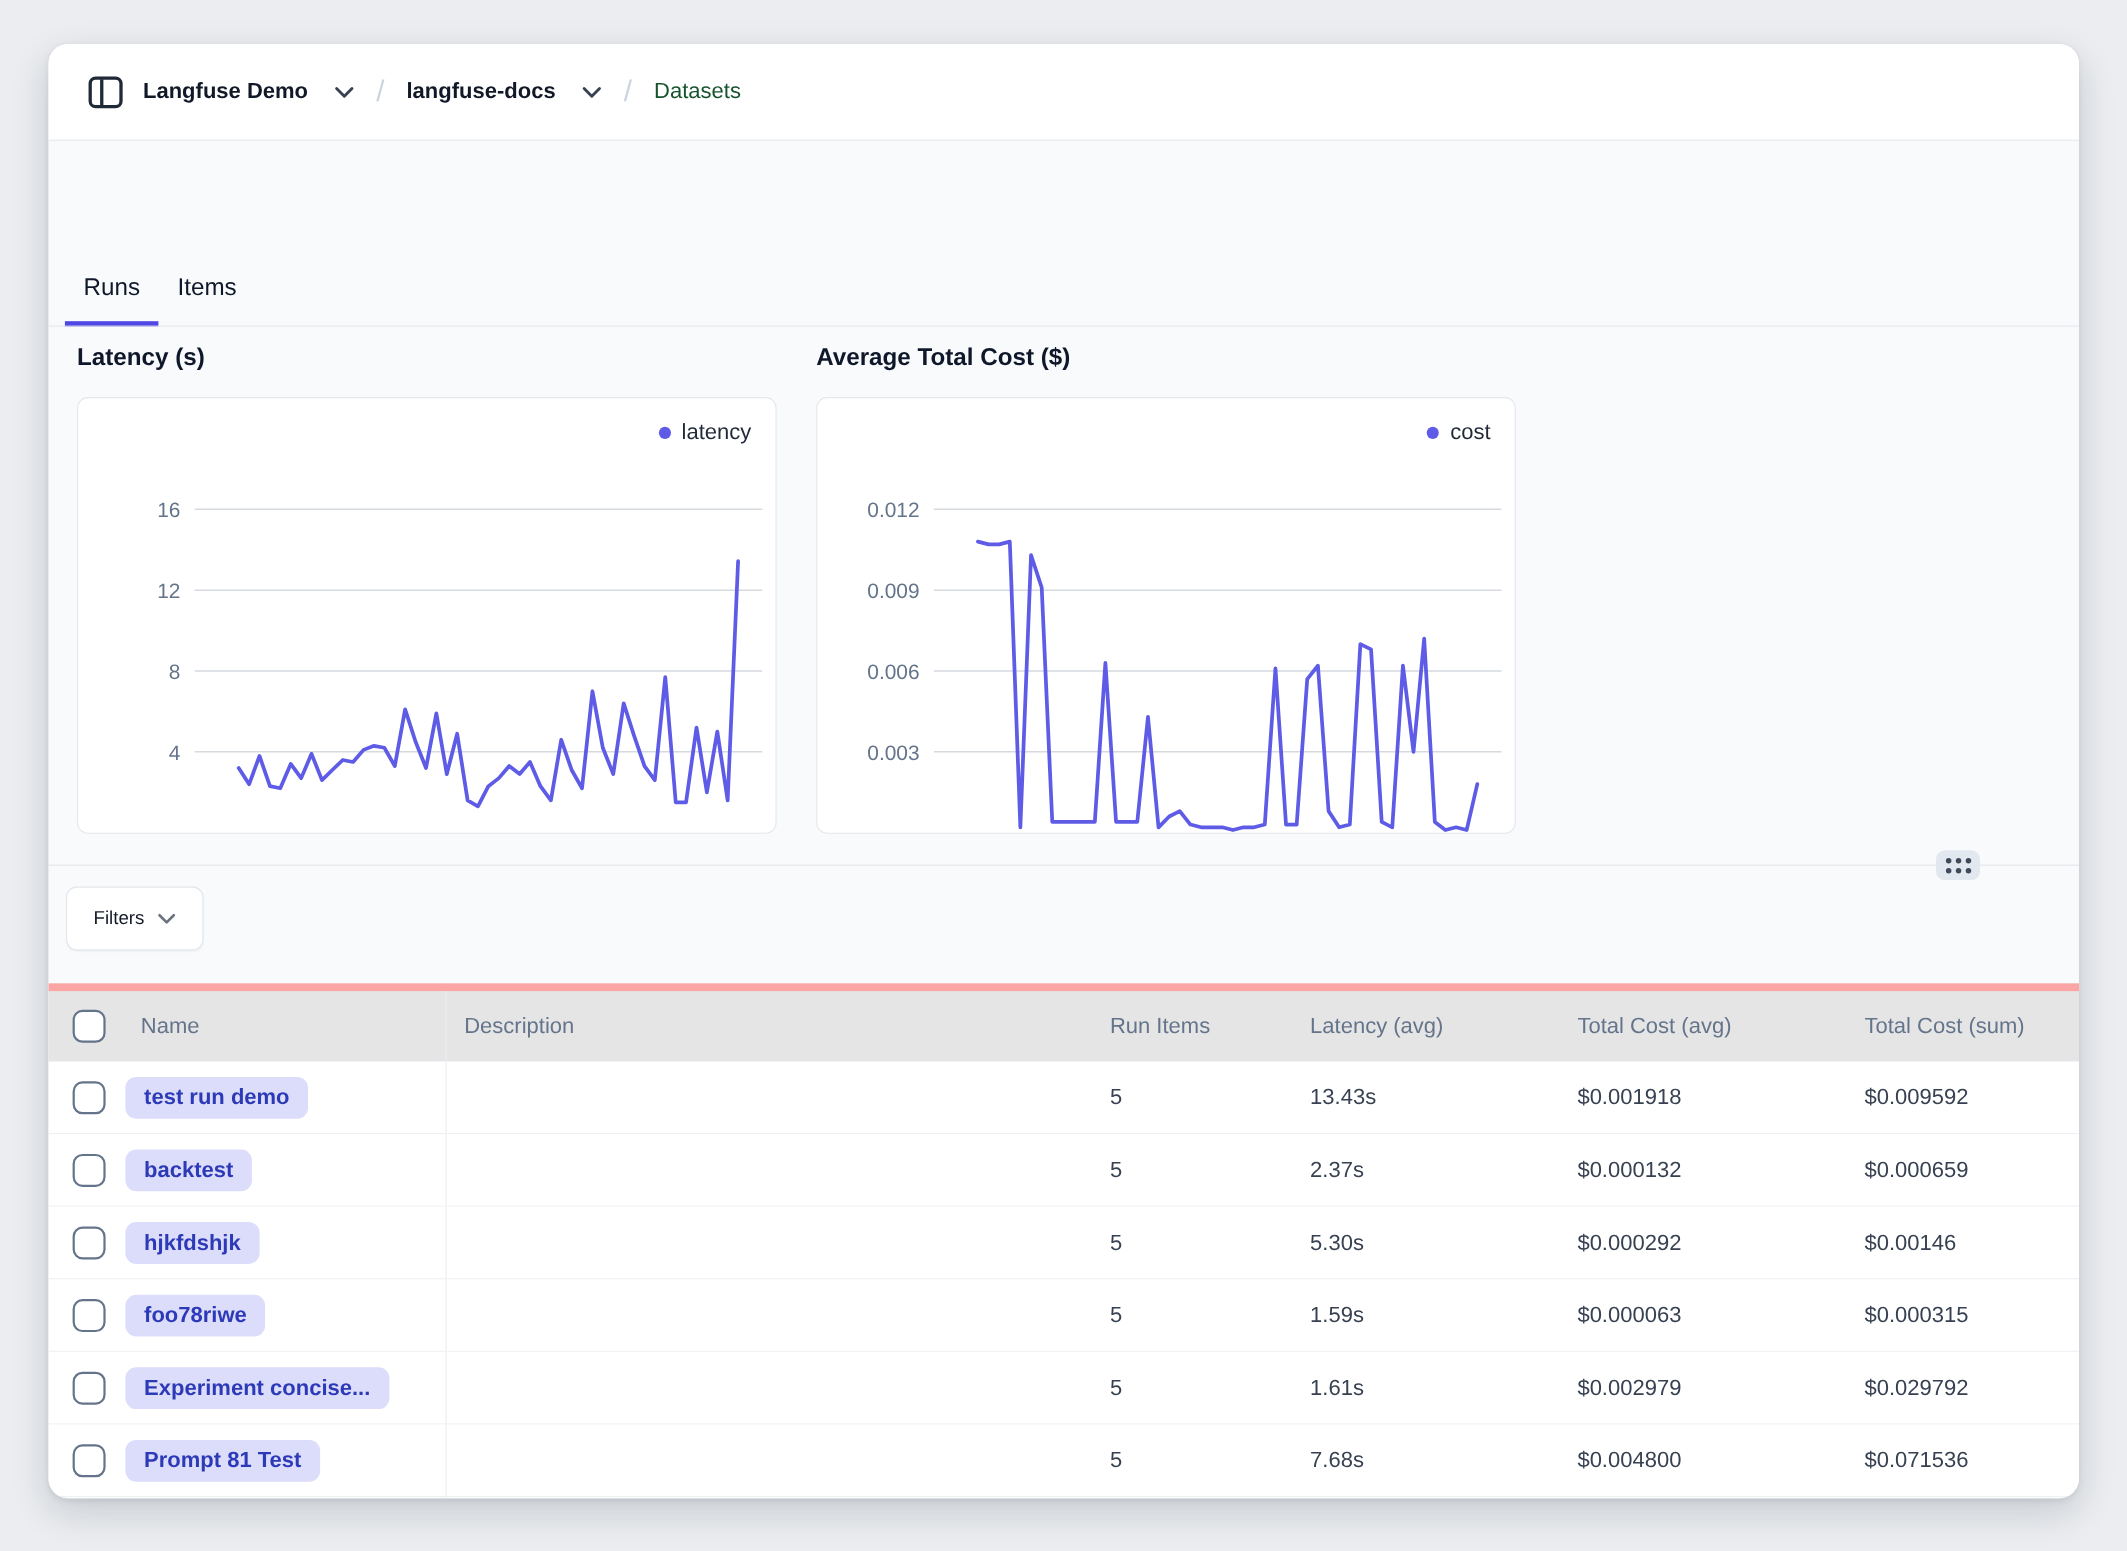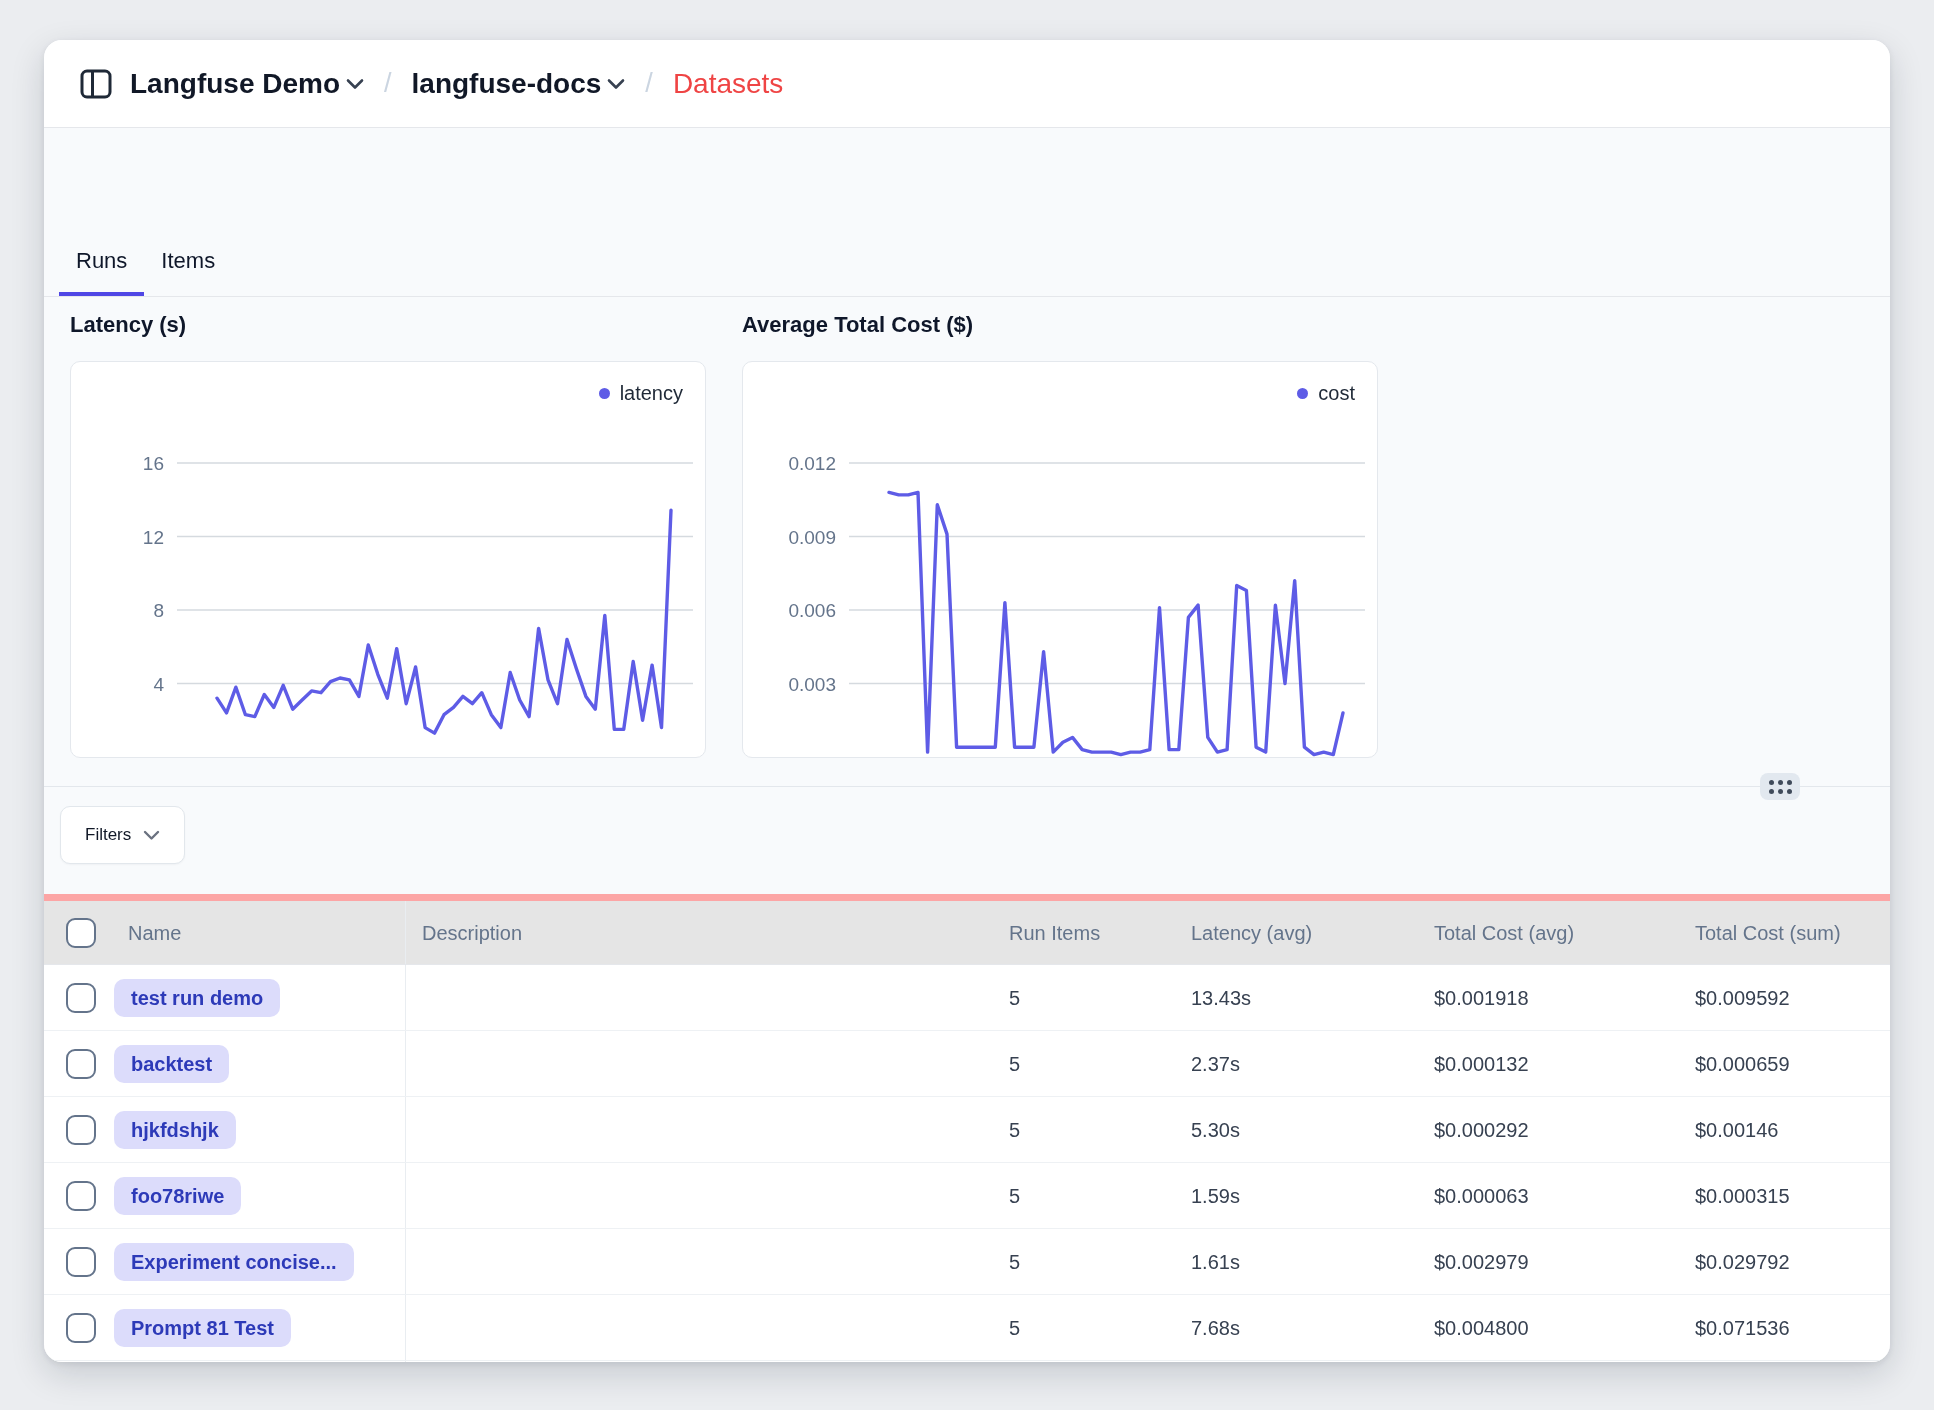--- a/index.html
+++ b/index.html
@@ -10,22 +10,22 @@
     position:absolute; left:44px; top:40px; width:1846px; height:1322px;
     background:#f8fafc; border-radius:18px; overflow:hidden;
     box-shadow:0 12px 34px rgba(15,23,42,.16), 0 2px 6px rgba(15,23,42,.08);
   }
 
   
   .topbar {
     position:absolute; left:0; top:0; width:100%; height:88px; background:#ffffff;
     border-bottom:1px solid #e5e7eb; display:flex; align-items:center; padding:0 34px; gap:16px;
   }
-  .crumb { font-size:28px; font-weight:600; color:#111827; display:flex; align-items:center; gap:6px; cursor:pointer; }
-  .crumb.muted { color:#ef4444; font-weight:400; }
+  .crumb { font-size:20px; font-weight:600; color:#111827; display:flex; align-items:center; gap:24px; cursor:pointer; }
+  .crumb.muted { color:#14532d; font-weight:400; }
   .slash { color:#cbd5e1; font-size:27px; font-weight:300; padding:0 4px; }
   .chev svg, .chev { display:block; }
 
   
   .ds-row { position:absolute; left:26px; top:102px; height:62px; display:flex; align-items:center; gap:20px; }
   .ds-badge {
     display:flex; align-items:center; gap:10px; background:#ffffff; border-radius:12px;
     padding:12px 18px; box-shadow:0 0 0 1px #e7eaee, 0 2px 5px rgba(15,23,42,.06);
     font-size:20px; font-weight:700; color:#111827;
   }

